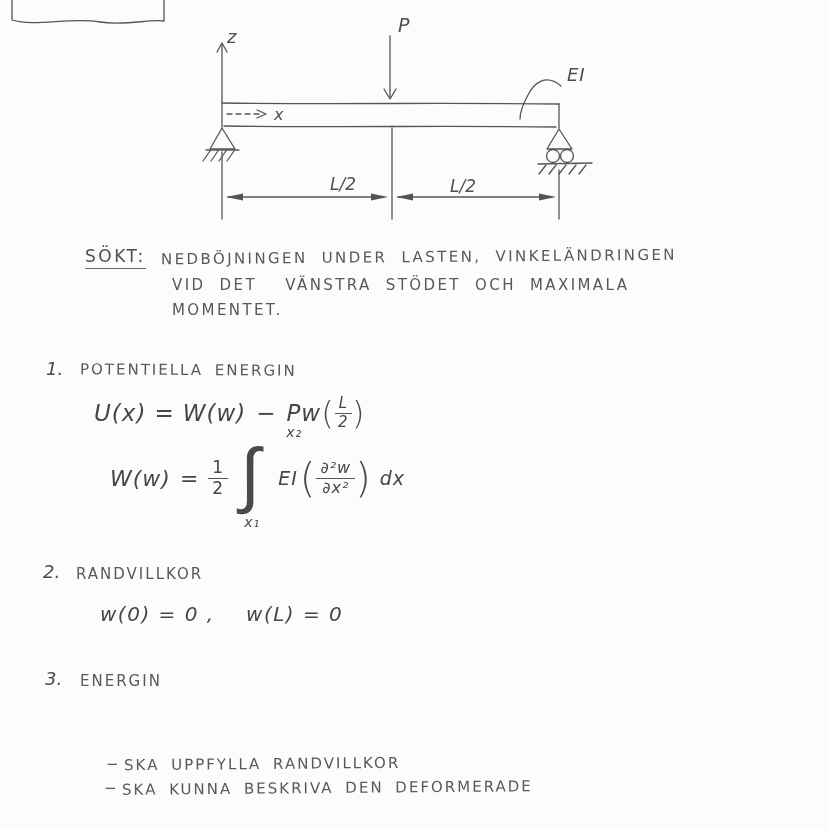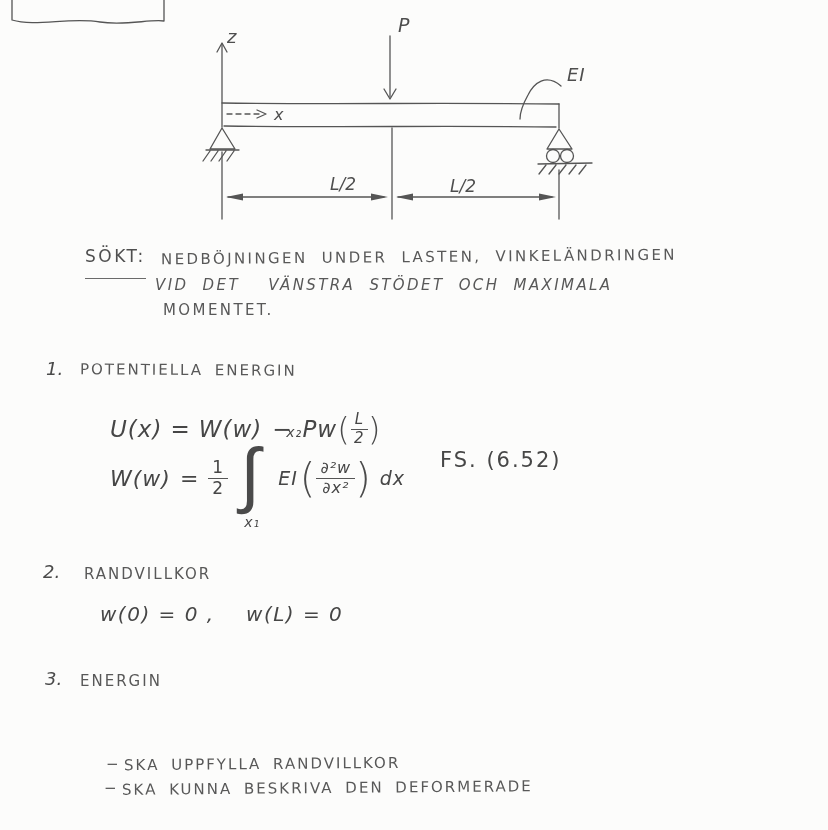--- a/index.html
+++ b/index.html
@@ -4,21 +4,21 @@
 <style>
   html,body{margin:0;padding:0;background:#e9e9e9;}
   #page{
     position:relative;width:828px;height:830px;margin:0 auto;
     background:#fcfcfb;overflow:hidden;
     font-family:"DejaVu Sans",sans-serif;color:#4d4d4d;
   }
   .abs{position:absolute;}
   .hw{letter-spacing:2.4px;word-spacing:7px;font-size:15px;color:#585858;white-space:pre;}
   .hw-sm{letter-spacing:2px;word-spacing:5px;font-size:15px;color:#585858;white-space:pre;}
-  .heading-u{font-size:17px;letter-spacing:2.5px;color:#4f4f4f;border-bottom:1.6px solid #6a6a6a;padding-bottom:12px;}
+  .heading-u{font-size:17px;letter-spacing:2.5px;color:#4f4f4f;border-bottom:1.6px solid #6a6a6a;padding-bottom:2px;}
   .secnum{font-size:18px;color:#4a4a4a;font-style:italic;}
   .eq{color:#464646;white-space:pre;}
   .eq-row{display:flex;align-items:center;color:#464646;}
   .frac{display:inline-flex;flex-direction:column;align-items:center;line-height:1.05;vertical-align:middle;}
   .frac .num{border-bottom:1.5px solid #555;padding:0 4px 1px 4px;}
   .frac .den{padding-top:1px;}
   .paren{font-weight:300;color:#4a4a4a;}
   .int-wrap{position:relative;width:40px;height:92px;margin:0 2px 0 8px;}
   .int-glyph{position:absolute;left:4px;top:-8px;font-size:72px;line-height:100px;color:#4a4a4a;font-weight:200;}
   .int-up{position:absolute;left:22px;top:-8px;font-size:14px;font-style:italic;margin-left:28px;}
@@ -79,27 +79,27 @@
     <text x="398" y="32" font-size="19" font-style="italic">P</text>
     <text x="567" y="81" font-size="18" font-style="italic" letter-spacing="1">EI</text>
     <text x="330" y="190" font-size="17" font-style="italic">L/2</text>
     <text x="450" y="192" font-size="17" font-style="italic">L/2</text>
   </svg>
 
   <div class="abs" style="left:85px;top:246px;">
     <span class="heading-u">SÖKT:</span>
   </div>
   <div class="abs hw rot-m05" style="left:161px;top:248px;">NEDBÖJNINGEN UNDER LASTEN, VINKELÄNDRINGEN</div>
-  <div class="abs hw" style="left:155px;top:276px;font-style:italic;">VID DET  VÄNSTRA STÖDET OCH MAXIMALA</div>
-  <div class="abs hw" style="left:163px;top:301px;">MOMENTET.</div>
+  <div class="abs hw" style="left:172px;top:276px;">VID DET  VÄNSTRA STÖDET OCH MAXIMALA</div>
+  <div class="abs hw" style="left:172px;top:301px;">MOMENTET.</div>
 
   <div class="abs secnum" style="left:46px;top:358px;">1.</div>
   <div class="abs hw-sm rot-p04" style="left:80px;top:361px;">POTENTIELLA ENERGIN</div>
 
-  <div class="abs eq-row" style="left:110px;top:394px;font-size:23px;letter-spacing:1px;margin-top:16px;">
+  <div class="abs eq-row" style="left:94px;top:394px;font-size:23px;letter-spacing:1px;">
     <span class="it">U(x)</span>
     <span style="margin:0 8px;">=</span>
     <span class="it">W(w)</span>
     <span style="margin:0 10px;">−</span>
     <span class="it">Pw</span>
     <span class="paren" style="font-size:32px;">(</span>
     <span class="frac it" style="font-size:15px;">
       <span class="num">L</span>
       <span class="den">2</span>
     </span>
@@ -120,24 +120,23 @@
     </span>
     <span class="it" style="font-size:19px;">EI</span>
     <span class="paren" style="font-size:40px;margin-left:2px;">(</span>
     <span class="frac it" style="font-size:16px;">
       <span class="num">∂²w</span>
       <span class="den">∂x²</span>
     </span>
     <span class="paren" style="font-size:40px;">)</span>
     <span class="it" style="font-size:19px;margin-left:8px;">dx</span>
   </div>
-  <div class="abs eq" style="left:440px;top:448px;font-size:21px;letter-spacing:2px;">FS. (6.52)</div>
 
   <div class="abs secnum" style="left:43px;top:561px;">2.</div>
-  <div class="abs hw-sm" style="left:84px;top:565px;">RANDVILLKOR</div>
+  <div class="abs hw-sm" style="left:76px;top:565px;">RANDVILLKOR</div>
   <div class="abs eq it" style="left:100px;top:602px;font-size:20px;letter-spacing:1.5px;">w(0) = 0 ,    w(L) = 0</div>
 
   <div class="abs secnum" style="left:45px;top:668px;">3.</div>
   <div class="abs hw-sm" style="left:80px;top:672px;">ENERGIN</div>
 
   <div class="abs hw-sm" style="left:106px;top:755px;">−</div>
   <div class="abs hw-sm rot-m05" style="left:124px;top:755px;">SKA UPPFYLLA RANDVILLKOR</div>
   <div class="abs hw-sm" style="left:104px;top:779px;">−</div>
   <div class="abs hw-sm rot-m05" style="left:122px;top:779px;">SKA KUNNA BESKRIVA DEN DEFORMERADE</div>
 

